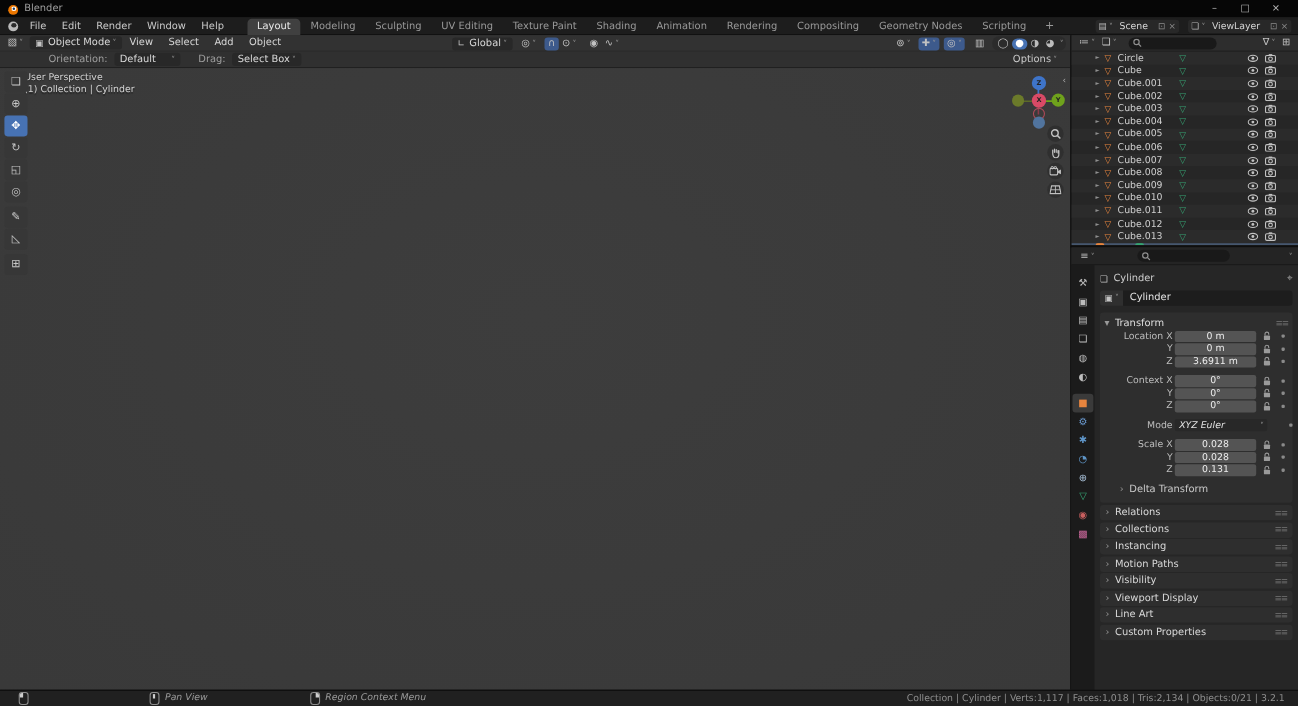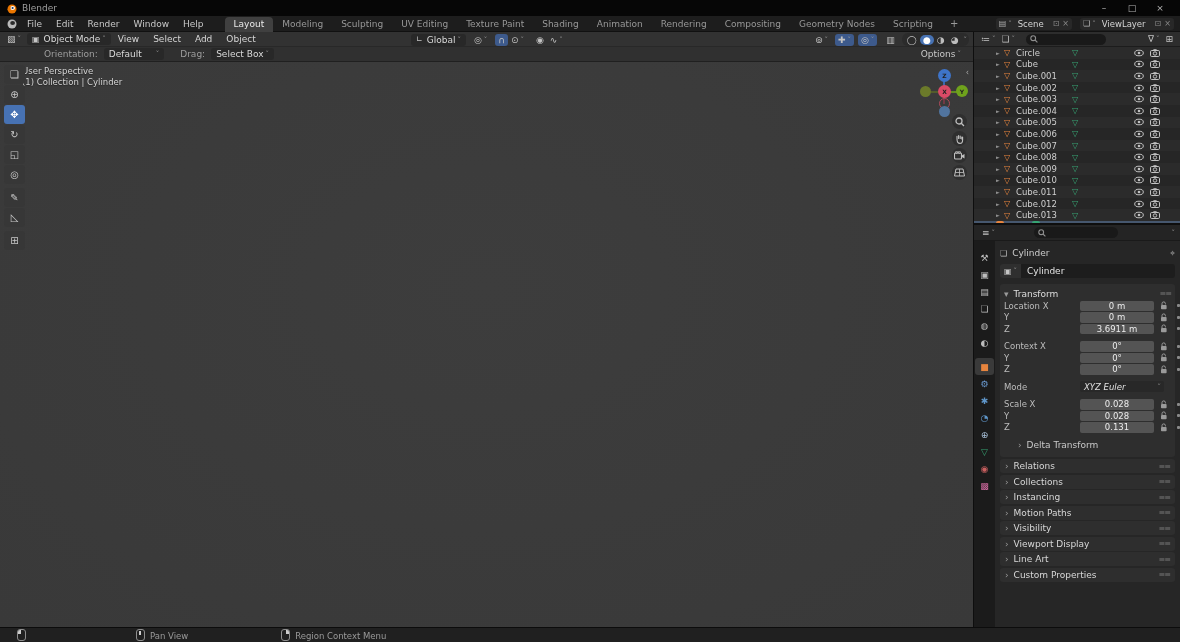--- a/index.html
+++ b/index.html
@@ -89,36 +89,36 @@
   .pcontent{position:absolute;left:21px;top:16px;right:0;bottom:0;padding:5px 5px 0 5px;box-sizing:border-box;}
   .crumb{display:flex;align-items:center;height:14px;color:#cdcdcd;}
   .crumb .ic{color:#bdbdbd;font-size:8px;margin-right:5px;}
   .namefield{display:flex;align-items:center;height:14px;margin:4px 0 6px 0;}
   .nf-ic{background:#2f2f2f;border-radius:3px 0 0 3px;height:14px;display:flex;align-items:center;padding:0 4px;color:#c5c5c5;font-size:8px;}
   .nf-val{background:#1d1d1d;border-radius:0 3px 3px 0;height:14px;flex:1;display:flex;align-items:center;padding:0 6px;color:#e3e3e3;}
   .tpanel{background:#2e2e2e;border-radius:3px;padding:3px 4px 6px 4px;margin-bottom:2px;}
   .tpanel-h{display:flex;align-items:center;color:#dedede;height:13px;}
   .grip{color:#777;margin-left:auto;font-size:8px;letter-spacing:-1px;}
   .trow{display:flex;align-items:center;height:11.5px;}
-  .tlabel{width:62px;text-align:left;color:#bdbdbd;font-size:8.5px;margin-right:14px;flex:none;}
+  .tlabel{width:62px;text-align:right;color:#bdbdbd;font-size:8.5px;margin-right:2px;flex:none;}
   .tfield{width:74px;flex:none;background:#545454;border-radius:2px;height:10.5px;color:#ededed;
           font-size:8.5px;display:flex;align-items:center;justify-content:center;}
   .tdrop{width:84px;flex:none;background:#282828;border-radius:2px;height:11px;color:#e0e0e0;
          font-size:8.5px;display:flex;align-items:center;padding:0 4px;box-sizing:border-box;font-style:italic;}
   .lockw{width:14px;display:flex;justify-content:center;margin-left:3px;flex:none;}
   .dot{width:3px;height:3px;background:#8a8a8a;border-radius:1px;margin-left:6px;flex:none;}
   .gaprow{height:6px;}
   .deltarow{display:flex;align-items:center;color:#c9c9c9;height:13px;padding-left:14px;margin-top:5px;}
   .panelrow{background:#2e2e2e;border-radius:3px;height:14px;display:flex;align-items:center;
             padding:0 5px;margin-bottom:1.5px;color:#d8d8d8;}
   .pchev{color:#9a9a9a;font-size:9px;margin-right:5px;}
   
   .statusbar{position:absolute;left:0;top:627px;width:1180px;height:15px;background:#202020;
              border-top:1px solid #0c0c0c;display:flex;align-items:center;padding:0 12px;box-sizing:border-box;color:#8f8f8f;}
-  .keyitem{display:flex;align-items:flex-end;margin-right:0;}
+  .keyitem{display:flex;align-items:flex-start;margin-right:0;font-style:italic;}
   .keyitem span{margin-left:5px;font-size:8.5px;color:#9a9a9a;}
   .mouse{width:7px;height:10px;border:1px solid #8e8e8e;border-radius:3px;position:relative;display:inline-block;}
   .mouse i{position:absolute;background:#cdcdcd;}
   .m-left i{left:0;top:0;width:3px;height:4px;border-radius:2px 0 0 0;}
   .m-mid i{left:2px;top:1px;width:2px;height:4px;}
   .m-right i{right:0;top:0;width:3px;height:4px;border-radius:0 2px 0 0;}
   .stats{margin-left:auto;font-size:8.5px;color:#8f8f8f;}
 </style>
 </head>
 <body>
@@ -951,15 +951,16 @@
           <i></i>
         </span>
       <span>Pan View</span>
     </span>
     <span class="keyitem" style="margin-left:88px">
       <span class="mouse m-right">
           <i></i>
         </span>
       <span>Region Context Menu</span>
     </span>
+    <span class="stats">Collection | Cylinder | Verts:1,117 | Faces:1,018 | Tris:2,134 | Objects:0/21 | 3.2.1</span>
   </div>
 
 </div>
 
 </body></html>

